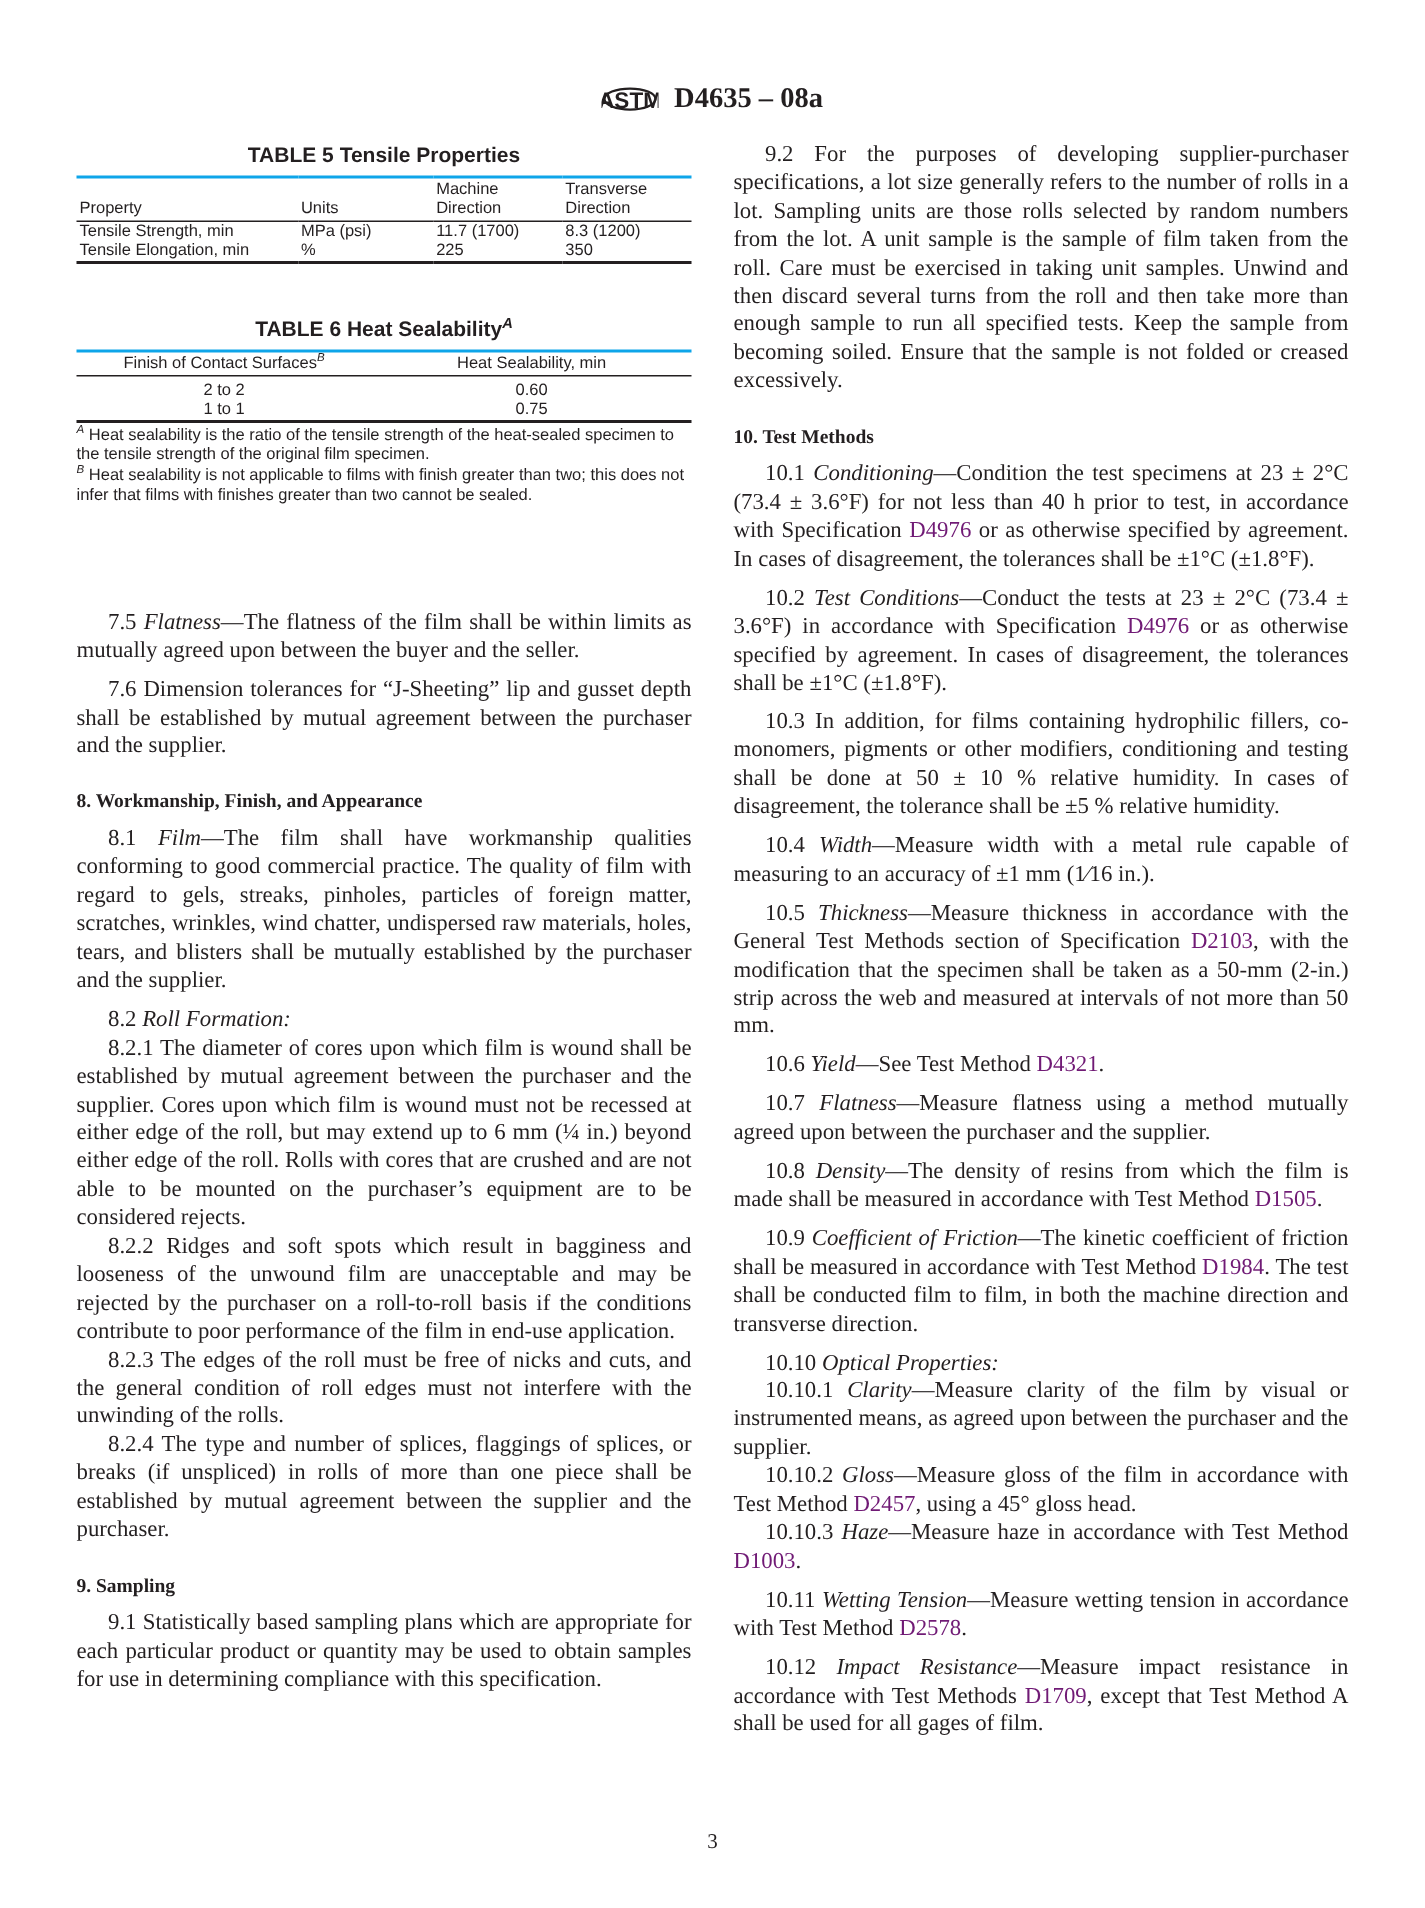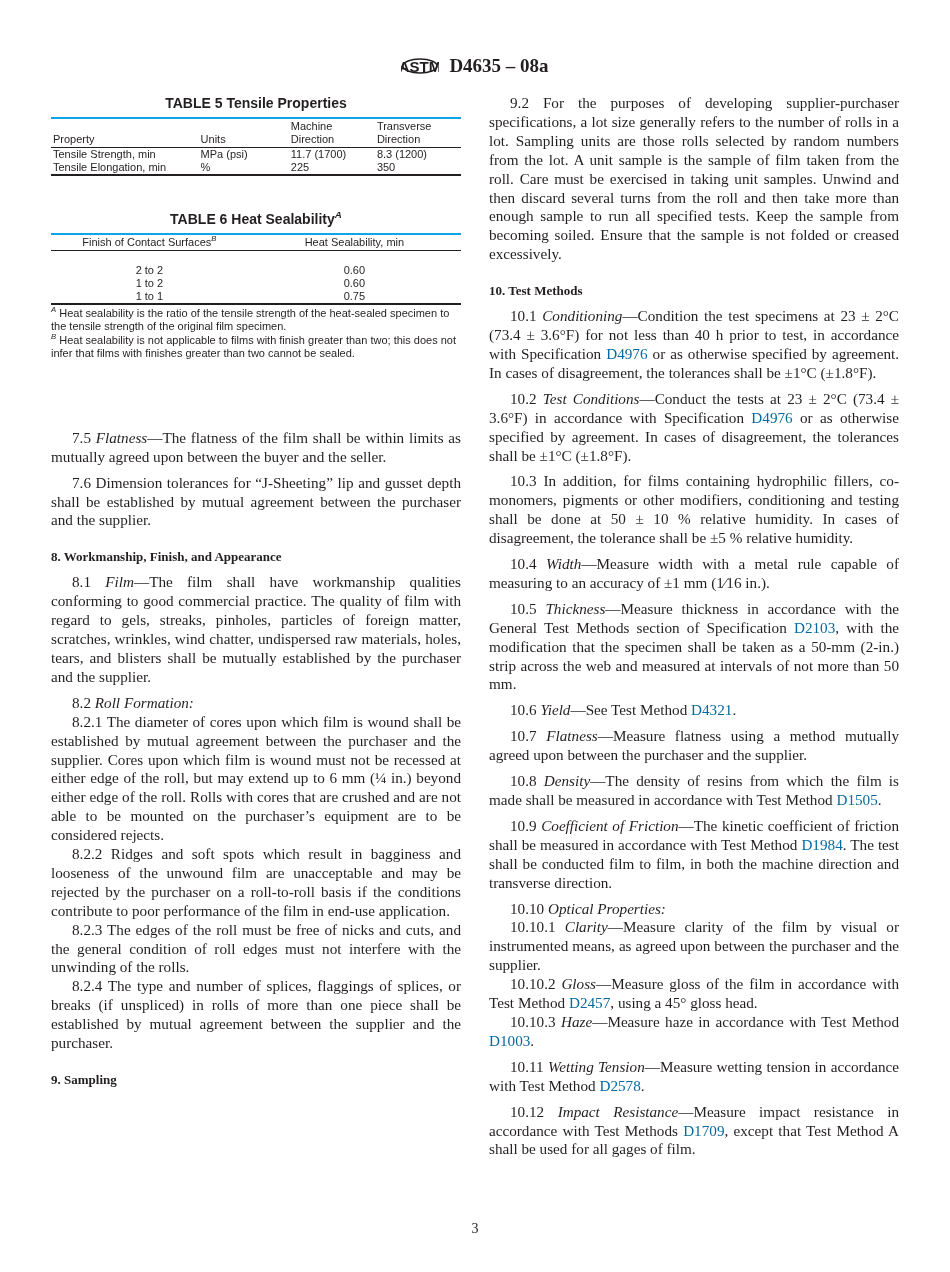--- a/index.html
+++ b/index.html
@@ -10,27 +10,27 @@
   .col { position:absolute; top:94px; width:410px; font-family:"Liberation Serif", serif; font-size:15.2px; line-height:18.9px; text-align:justify; }
   .col.left { left:51px; }
   .col.right { left:489px; }
   .tbl-title { font-family:"Liberation Sans", sans-serif; font-weight:bold; font-size:14px; text-align:center; margin:0 0 4px 0; }
   table.t { width:100%; border-collapse:collapse; font-family:"Liberation Sans", sans-serif; font-size:11px; line-height:13px; }
   table.t thead tr.hdr th { border-top:2px solid #0ea5e9; border-bottom:1px solid #231f20; font-weight:normal; padding:1px 2px; vertical-align:bottom; }
   table.t tbody tr:last-child td { border-bottom:2px solid #231f20; }
   table.t td { padding:0 2px; }
   table.t5 th, table.t5 td { text-align:left; }
   table.t6 th, table.t6 td { text-align:center; }
-  table.t6 tbody tr:first-child td { padding-top:13px; }
+  table.t6 tbody tr:first-child td { padding-top:3px; }
   .fn { font-family:"Liberation Sans", sans-serif; font-size:11px; line-height:13.5px; text-align:left; margin-top:2px; }
   sup { font-size:70%; font-style:italic; line-height:0; }
   p { margin:0; text-indent:21px; }
   p.sp { margin-top:7px; }
   h2 { font-family:"Liberation Serif", serif; font-weight:bold; font-size:13px; margin:0; line-height:19px; text-align:left; }
-  .link { color:#0369a1; }
+  .link { color:#701a75; }
   i { font-style:italic; }
   .page-no { position:absolute; top:1221px; left:0; width:950px; text-align:center; font-family:"Liberation Serif", serif; font-size:14px; }
 </style>
 </head>
 <body>
 
 <div class="header">
   <span class="logo">
     <svg width="38" height="32" viewBox="0 0 38 32">
       <ellipse cx="19" cy="16" rx="17" ry="7" fill="none" stroke="#231f20" stroke-width="1.5"></ellipse>
@@ -77,44 +77,41 @@
           <th style="width:48%"><span>Finish of Contact Surfaces</span><sup>B</sup></th>
           <th style="width:52%">Heat Sealability, min</th>
         </tr>
       </thead>
       <tbody>
         <tr>
           <td>2 to 2</td>
           <td>0.60</td>
         </tr>
         <tr>
-          <td>1 to 2</td>
-          <td>0.60</td>
-        </tr>
-        <tr>
           <td>1 to 1</td>
           <td>0.75</td>
         </tr>
       </tbody>
     </table>
     <div class="fn"><sup>A</sup> <span>Heat sealability is the ratio of the tensile strength of the heat-sealed specimen to the tensile strength of the original film specimen.</span></div>
     <div class="fn" style="margin-top:0"><sup>B</sup> <span>Heat sealability is not applicable to films with finish greater than two; this does not infer that films with finishes greater than two cannot be sealed.</span></div>
   </div>
 
   <div style="margin-top:68px;">
     <p><span>7.5</span> <i>Flatness</i><span>—The flatness of the film shall be within limits as mutually agreed upon between the buyer and the seller.</span></p>
     <p class="sp">7.6 Dimension tolerances for “J-Sheeting” lip and gusset depth shall be established by mutual agreement between the purchaser and the supplier.</p>
     <h2 style="margin-top:17px;">8. Workmanship, Finish, and Appearance</h2>
     <p class="sp"><span>8.1</span> <i>Film</i><span>—The film shall have workmanship qualities conforming to good commercial practice. The quality of film with regard to gels, streaks, pinholes, particles of foreign matter, scratches, wrinkles, wind chatter, undispersed raw materials, holes, tears, and blisters shall be mutually established by the purchaser and the supplier.</span></p>
     <p class="sp"><span>8.2</span> <i>Roll Formation:</i></p>
     <p>8.2.1 The diameter of cores upon which film is wound shall be established by mutual agreement between the purchaser and the supplier. Cores upon which film is wound must not be recessed at either edge of the roll, but may extend up to 6 mm (¼ in.) beyond either edge of the roll. Rolls with cores that are crushed and are not able to be mounted on the purchaser’s equipment are to be considered rejects.</p>
     <p>8.2.2 Ridges and soft spots which result in bagginess and looseness of the unwound film are unacceptable and may be rejected by the purchaser on a roll-to-roll basis if the conditions contribute to poor performance of the film in end-use application.</p>
     <p>8.2.3 The edges of the roll must be free of nicks and cuts, and the general condition of roll edges must not interfere with the unwinding of the rolls.</p>
     <p>8.2.4 The type and number of splices, flaggings of splices, or breaks (if unspliced) in rolls of more than one piece shall be established by mutual agreement between the supplier and the purchaser.</p>
     <h2 style="margin-top:17px;">9. Sampling</h2>
+    <p class="sp">9.1 Statistically based sampling plans which are appropriate for each particular product or quantity may be used to obtain samples for use in determining compliance with this specification.</p>
   </div>
 </div>
 
 <div class="col right">
   <p>9.2 For the purposes of developing supplier-purchaser specifications, a lot size generally refers to the number of rolls in a lot. Sampling units are those rolls selected by random numbers from the lot. A unit sample is the sample of film taken from the roll. Care must be exercised in taking unit samples. Unwind and then discard several turns from the roll and then take more than enough sample to run all specified tests. Keep the sample from becoming soiled. Ensure that the sample is not folded or creased excessively.</p>
   <h2 style="margin-top:17px;">10. Test Methods</h2>
   <p class="sp"><span>10.1</span> <i>Conditioning</i><span>—Condition the test specimens at 23 ± 2°C (73.4 ± 3.6°F) for not less than 40 h prior to test, in accordance with Specification </span><span class="link">D4976</span><span> or as otherwise specified by agreement. In cases of disagreement, the tolerances shall be ±1°C (±1.8°F).</span></p>
   <p class="sp"><span>10.2</span> <i>Test Conditions</i><span>—Conduct the tests at 23 ± 2°C (73.4 ± 3.6°F) in accordance with Specification </span><span class="link">D4976</span><span> or as otherwise specified by agreement. In cases of disagreement, the tolerances shall be ±1°C (±1.8°F).</span></p>
   <p class="sp">10.3 In addition, for films containing hydrophilic fillers, co-monomers, pigments or other modifiers, conditioning and testing shall be done at 50 ± 10 % relative humidity. In cases of disagreement, the tolerance shall be ±5 % relative humidity.</p>
   <p class="sp"><span>10.4</span> <i>Width</i><span>—Measure width with a metal rule capable of measuring to an accuracy of ±1 mm (1⁄16 in.).</span></p>

